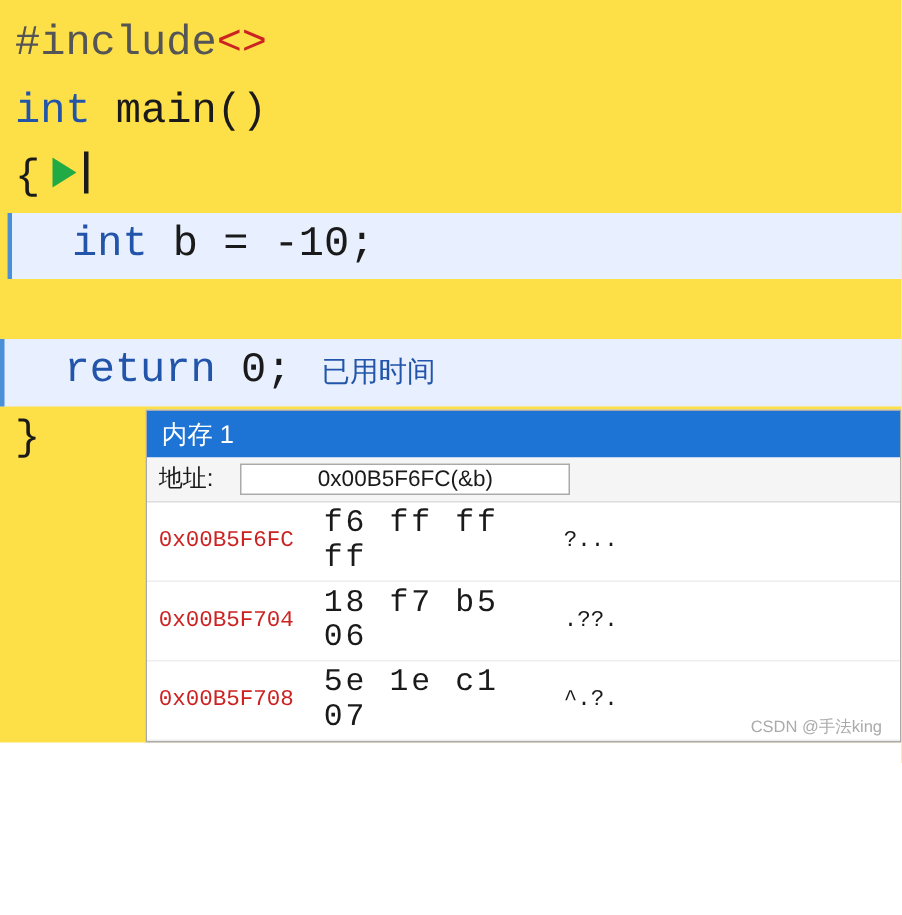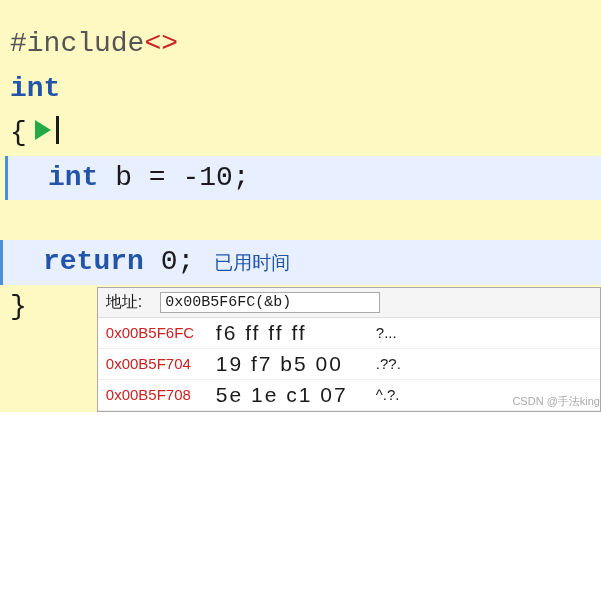--- a/index.html
+++ b/index.html
@@ -5,40 +5,40 @@
     * { margin: 0; padding: 0; box-sizing: border-box; }
     body {
       width: 601px;
       height: 610px;
       background: #ffffff;
       font-family: 'Courier New', Consolas, monospace;
       overflow: hidden;
     }
 
     .code-area {
-      background: #fef9c3;
-      padding: 22px 0 0 0;
+      background: #fde047;
+      padding: 8px 0 0 0;
       position: relative;
     }
 
     .code-line {
       display: flex;
       align-items: baseline;
       padding: 2px 10px;
       font-size: 28px;
       line-height: 1.45;
       white-space: pre;
     }
 
     .code-line.highlighted {
       background: #e8f0ff;
       border-left: 3px solid #4a90d9;
     }
 
-    .kw-blue { color: #2255aa; font-weight: bold; }
+    .kw-blue { color: #2255aa; font-weight: normal; }
     .normal { color: #1a1a1a; }
     .include-text { color: #555555; }
     .angle-red { color: #cc2222; }
 
     .cursor {
       display: inline-block;
       width: 3px;
       height: 28px;
       background: #1a1a1a;
       vertical-align: middle;
@@ -93,30 +93,31 @@
 
     .addr-label {
       color: #1a1a1a;
       margin-right: 18px;
     }
 
     .addr-input {
       border: 1px solid #aaaaaa;
       padding: 1px 4px;
       font-size: 15px;
-      font-family: Liberation Mono, monospace;
+      font-family: Liberation Sans, sans-serif;
       color: #1a1a1a;
       background: #ffffff;
       width: 220px;
+      text-align: center;
     }
 
     .memory-table {
       width: 100%;
       border-collapse: collapse;
-      font-family: Liberation Sans, sans-serif;
+      font-family: Liberation Mono, monospace;
       font-size: 16px;
     }
 
     .memory-table tr {
       border-bottom: 1px solid #eeeeee;
     }
 
     .memory-table td {
       padding: 3px 8px;
       vertical-align: middle;
@@ -136,42 +137,42 @@
     }
 
     .mem-ascii {
       color: #1a1a1a;
       font-size: 15px;
     }
 
     .watermark {
       position: absolute;
       bottom: 2px;
-      right: 0;
+      right: 12px;
       font-size: 11px;
       color: #aaaaaa;
       font-family: Arial, sans-serif;
     }
 
     .dashed-left {
       border-left: 2px dashed #aaaaaa;
       margin-left: 5px;
     }
   </style>
 </head>
 <body>
 
 <div class="code-area">
 
   <div class="code-line">
     <span class="include-text">#include</span><span class="angle-red">&lt;</span><span class="angle-red">&gt;</span>
   </div>
 
   <div class="code-line">
-    <span class="kw-blue">int</span>
+    <span class="kw-blue">int</span><span class="normal"> main()</span>
   </div>
 
   <div class="code-line">
     <span class="normal">{</span>
     <span style="margin-left:8px; display:inline-flex; align-items:center;">
       <span class="play-icon"></span>
       <span class="cursor"></span>
     </span>
   </div>
 
@@ -183,36 +184,37 @@
     <span class="kw-blue">return</span><span class="normal"> 0;</span>
     <span class="elapsed-label">已用时间</span>
   </div>
 
   <div style="display: flex; align-items: flex-start;">
     <div class="code-line" style="font-size:28px; padding-left: 10px; padding-right: 10px;">
       <span class="normal">}</span>
     </div>
 
     <div class="memory-window">
+      <div class="memory-title-bar">内存 1</div>
 
       <div class="memory-address-row">
         <span class="addr-label">地址:</span>
         <input class="addr-input" type="text" value="0x00B5F6FC(&amp;b)" style="">
       </div>
 
       <table class="memory-table">
         <tbody>
           <tr>
             <td class="mem-addr">0x00B5F6FC</td>
             <td class="mem-hex">f6 ff ff ff</td>
             <td class="mem-ascii">?...</td>
           </tr>
           <tr>
             <td class="mem-addr">0x00B5F704</td>
-            <td class="mem-hex">19 f7 b5 00</td>
+            <td class="mem-hex">18 f7 b5 06</td>
             <td class="mem-ascii">.??.</td>
           </tr>
           <tr>
             <td class="mem-addr">0x00B5F708</td>
             <td class="mem-hex">5e 1e c1 07</td>
             <td class="mem-ascii">^.?.</td>
           </tr>
         </tbody>
       </table>
 

